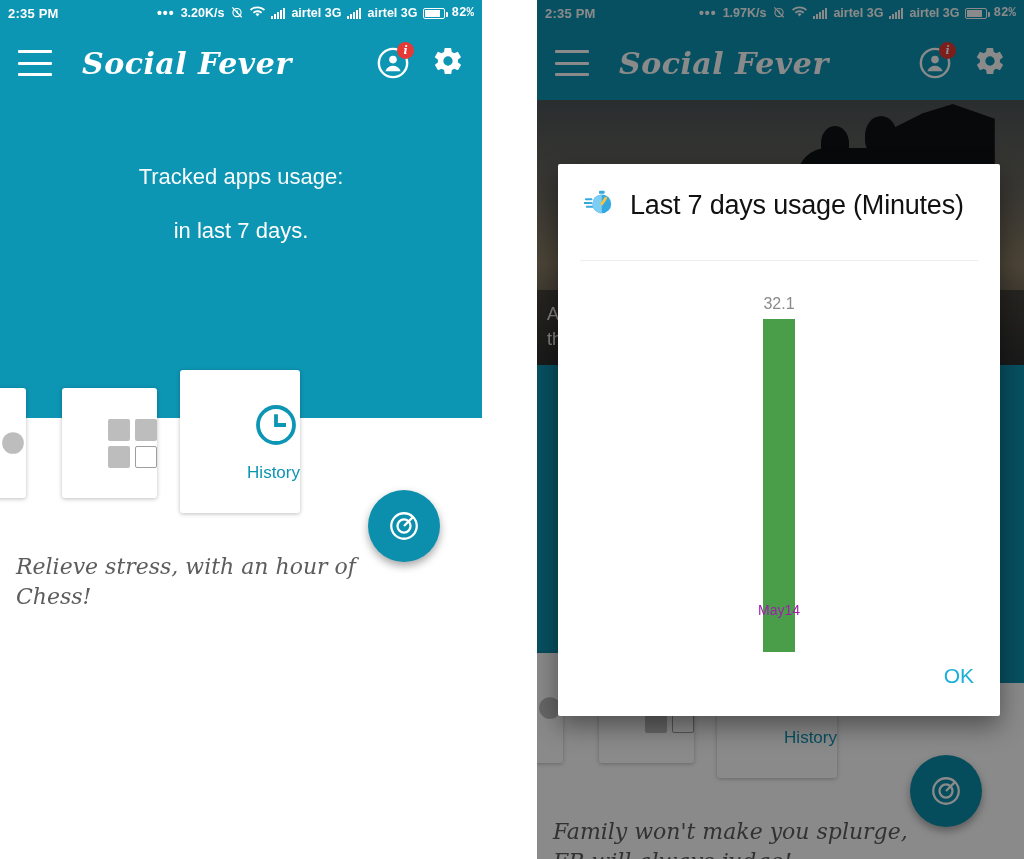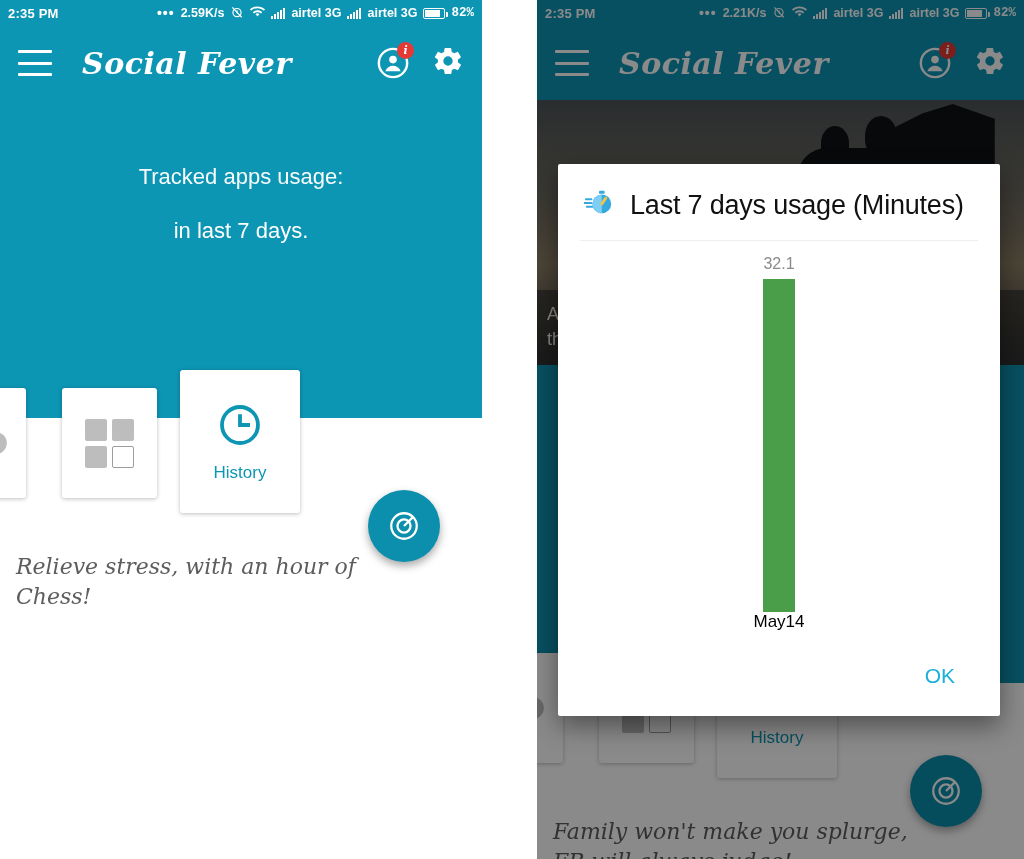--- a/index.html
+++ b/index.html
@@ -107,21 +107,21 @@
   .usage-time .big { font-size: 30px; letter-spacing: .5px; }
   .usage-sub { margin-top: 28px; font-size: 22px; }
 
   
   .cards { position: relative; height: 150px; }
   .cards-bg-top { position: absolute; left:0; right:0; top:0; height: 48px; background: #0d95b4; }
   .cards-bg-bot { position: absolute; left:0; right:0; top:48px; bottom:0; background: #fff; }
   .card {
     position: absolute; background: #ffffff; border-radius: 3px;
     box-shadow: 0 1px 4px rgba(0,0,0,.26);
-    display: flex; flex-direction: column; align-items: center; justify-content: center;
+    display: flex; flex-direction: column; align-items: flex-end; justify-content: center;
   }
   .card-partial { left: -34px; top: 18px; width: 60px; height: 110px; }
   .card-apps { left: 62px; top: 18px; width: 95px; height: 110px; }
   .card-history { left: 180px; top: 0px; width: 120px; height: 143px; }
   .card-label { margin-top: 14px; color: #0d95b4; font-size: 17px; }
   .apps-grid { display: grid; grid-template-columns: 22px 22px; grid-gap: 5px; }
   .apps-grid b { display:block; width: 22px; height: 22px; background: #bdbdbd; border-radius: 2px; }
   .apps-grid b.empty { background: #fff; border: 1.5px solid #9e9e9e; }
 
   
@@ -157,56 +157,56 @@
   .sil-body { right: 22%; top: 48px; width: 120px; height: 52px; border-radius: 30px 10px 0 0; }
   .panel-right .hero-caption { background: rgba(40,40,40,.6); }
   .panel-right .usage { background: #0d95b4; }
   .panel-right .quote-text { color: #5d5d5d; }
 
   
   .dialog {
     position: absolute; left: 21px; top: 164px; width: 442px; height: 552px;
     background: #ffffff; border-radius: 2px;
     box-shadow: 0 10px 26px rgba(0,0,0,.42);
-    display: flex; flex-direction: column; z-index: 50;
+    display: flex; flex-direction: column; z-index: 50; gap: 20px;
   }
   .dlg-head { display: flex; align-items: flex-start; gap: 16px; padding: 24px 22px 18px 26px; }
   .dlg-title { font-size: 27px; color: #111; line-height: 1.27; letter-spacing: -.2px; }
   .dlg-sep { height: 1px; background: #eceff1; margin: 0 22px; }
   .dlg-chart { position: relative; flex: 1; }
   .bar-value {
     position: absolute; left: 50%; transform: translateX(-50%); top: 14px;
     color: #8a8a8a; font-size: 16px;
   }
   .bar {
     position: absolute; left: 50%; transform: translateX(-50%);
     top: 38px; width: 32px; background: #4a9e4a;
   }
   .bar-cat {
-    position: absolute; left: 50%; transform: translateX(-50%); bottom: 24px;
-    color: #000000; font-size: 17px;
-  }
-  .dlg-actions { padding: 0 39px 20px; display: flex; justify-content: flex-end; }
+    position: absolute; left: 50%; transform: translateX(-50%); bottom: 18px;
+    color: #a21caf; font-size: 14px;
+  }
+  .dlg-actions { padding: 0 20px 20px; display: flex; justify-content: flex-end; }
   .ok-btn {
     background: none; border: 0; color: #1ab0d8; font-size: 21px;
     padding: 8px 6px; cursor: pointer; font-family: "Liberation Sans", sans-serif;
   }
 </style>
 </head>
 <body>
 
 <div class="screens">
 
   <div class="panel panel-left">
 
     <div class="statusbar">
       <span class="sb-time">2:35 PM</span>
       <div class="sb-right">
         <span class="sb-dots">•••</span>
-        <span class="sb-speed">2.59K/s</span>
+        <span class="sb-speed">3.20K/s</span>
         <span class="ic">
           <svg width="14" height="14" viewBox="0 0 24 24">
               <g fill="none" stroke="#fff" stroke-width="2">
                 <circle cx="12" cy="13" r="7"></circle>
                 <path d="M12 9v4l2 2"></path>
                 <path d="M4 4l16 17"></path>
               </g>
             </svg>
         </span>
         <span class="ic">
@@ -318,21 +318,21 @@
       </div>
     </div>
   </div>
 
   <div class="panel panel-right">
 
     <div class="statusbar">
       <span class="sb-time">2:35 PM</span>
       <div class="sb-right">
         <span class="sb-dots">•••</span>
-        <span class="sb-speed">2.21K/s</span>
+        <span class="sb-speed">1.97K/s</span>
         <span class="ic">
           <svg width="14" height="14" viewBox="0 0 24 24">
               <g fill="none" stroke="#fff" stroke-width="2">
                 <circle cx="12" cy="13" r="7"></circle>
                 <path d="M12 9v4l2 2"></path>
                 <path d="M4 4l16 17"></path>
               </g>
             </svg>
         </span>
         <span class="ic">

